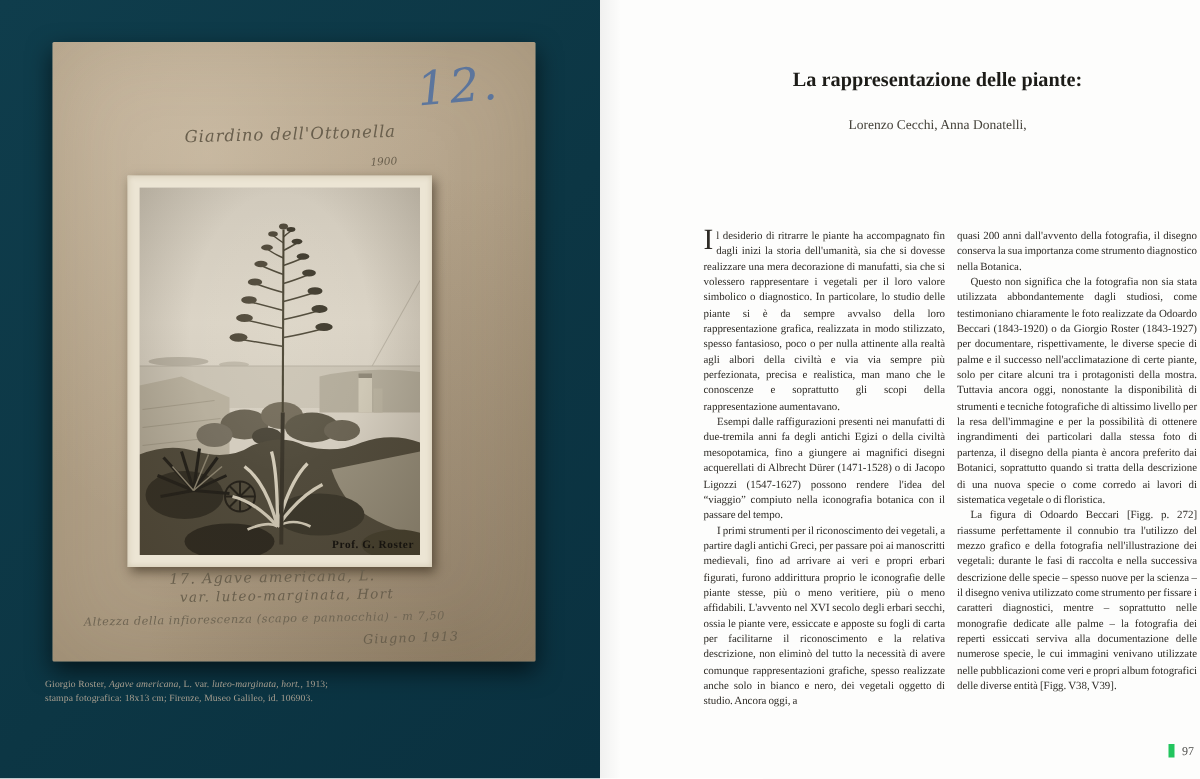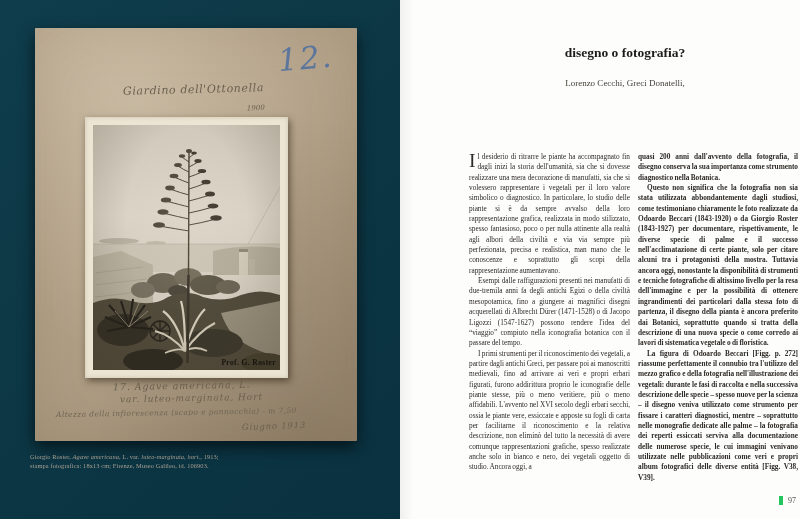--- a/index.html
+++ b/index.html
@@ -44,21 +44,21 @@
   .right-page{position:absolute;left:400px;top:0;width:400px;height:519px;background:#fdfdfc;color:#2e2b26;}
   .gutter-shade{position:absolute;left:0;top:0;width:14px;height:519px;pointer-events:none;
     background:linear-gradient(90deg,rgba(0,0,0,.05),rgba(0,0,0,0));}
   .title-block{position:absolute;left:60px;top:44px;width:330px;text-align:center;}
   .title-line{font-weight:bold;font-size:13.5px;line-height:17px;color:#1d1c18;}
   .authors{margin-top:16px;font-size:9px;line-height:13px;color:#45423a;}
 
   .col{position:absolute;top:152px;width:161px;text-align:justify;font-size:7.3px;line-height:10.35px;
     color:#2e2b26;word-spacing:-0.4px;letter-spacing:-0.02px;}
   .col1{left:69px;}
-  .col2{left:238px;width:160px;font-weight:bold;}
+  .col2{left:238px;width:160px;}
   .col p{margin:0;}
   .ind{text-indent:9px;}
   .dropcap{float:left;font-size:19.5px;line-height:17.5px;padding:0 2px 0 0;color:#2e2b26;}
 
   .page-number{position:absolute;right:4px;bottom:14px;font-size:8px;color:#4c4c49;}
   .page-number-rule{border-left:4px solid #22c55e;padding-left:5px;margin-left:12px;}
 
   
   .br{stroke:#4a4434;stroke-width:1;fill:none;}
   .cl{fill:#4e4738;}
@@ -204,23 +204,23 @@
     <div class="print-caption">
       <span>Giorgio Roster, </span><span class="i">Agave americana</span><span>, L. var. </span><span class="i">luteo-marginata</span><span>, </span><span class="i">hort.</span><span>, 1913;</span><br>
       <span>stampa fotografica: 18x13 cm; Firenze, Museo Galileo, id. 106903.</span>
     </div>
   </div>
 
   <div class="right-page">
     <div class="gutter-shade"></div>
 
     <div class="title-block">
-      <div class="title-line">disegno o fotografia?</div>
+      <div class="title-line">La rappresentazione delle piante:</div>
       <div class="authors">
-        <div>Lorenzo Cecchi, Greci Donatelli,</div>
+        <div>Lorenzo Cecchi, Anna Donatelli,</div>
       </div>
     </div>
 
     <div class="col col1">
       <p><span class="dropcap">I</span><span>l desiderio di ritrarre le piante ha accompagnato fin dagli inizi la storia dell'umanità, sia che si dovesse realizzare una mera decorazione di manufatti, sia che si volessero rappresentare i vegetali per il loro valore simbolico o diagnostico. In particolare, lo studio delle piante si è da sempre avvalso della loro rappresentazione grafica, realizzata in modo stilizzato, spesso fantasioso, poco o per nulla attinente alla realtà agli albori della civiltà e via via sempre più perfezionata, precisa e realistica, man mano che le conoscenze e soprattutto gli scopi della rappresentazione aumentavano.</span></p>
       <p class="ind">Esempi dalle raffigurazioni presenti nei manufatti di due-tremila anni fa degli antichi Egizi o della civiltà mesopotamica, fino a giungere ai magnifici disegni acquerellati di Albrecht Dürer (1471-1528) o di Jacopo Ligozzi (1547-1627) possono rendere l'idea del “viaggio” compiuto nella iconografia botanica con il passare del tempo.</p>
       <p class="ind">I primi strumenti per il riconoscimento dei vegetali, a partire dagli antichi Greci, per passare poi ai manoscritti medievali, fino ad arrivare ai veri e propri erbari figurati, furono addirittura proprio le iconografie delle piante stesse, più o meno veritiere, più o meno affidabili. L'avvento nel XVI secolo degli erbari secchi, ossia le piante vere, essiccate e apposte su fogli di carta per facilitarne il riconoscimento e la relativa descrizione, non eliminò del tutto la necessità di avere comunque rappresentazioni grafiche, spesso realizzate anche solo in bianco e nero, dei vegetali oggetto di studio. Ancora oggi, a</p>
     </div>
 
     <div class="col col2">

